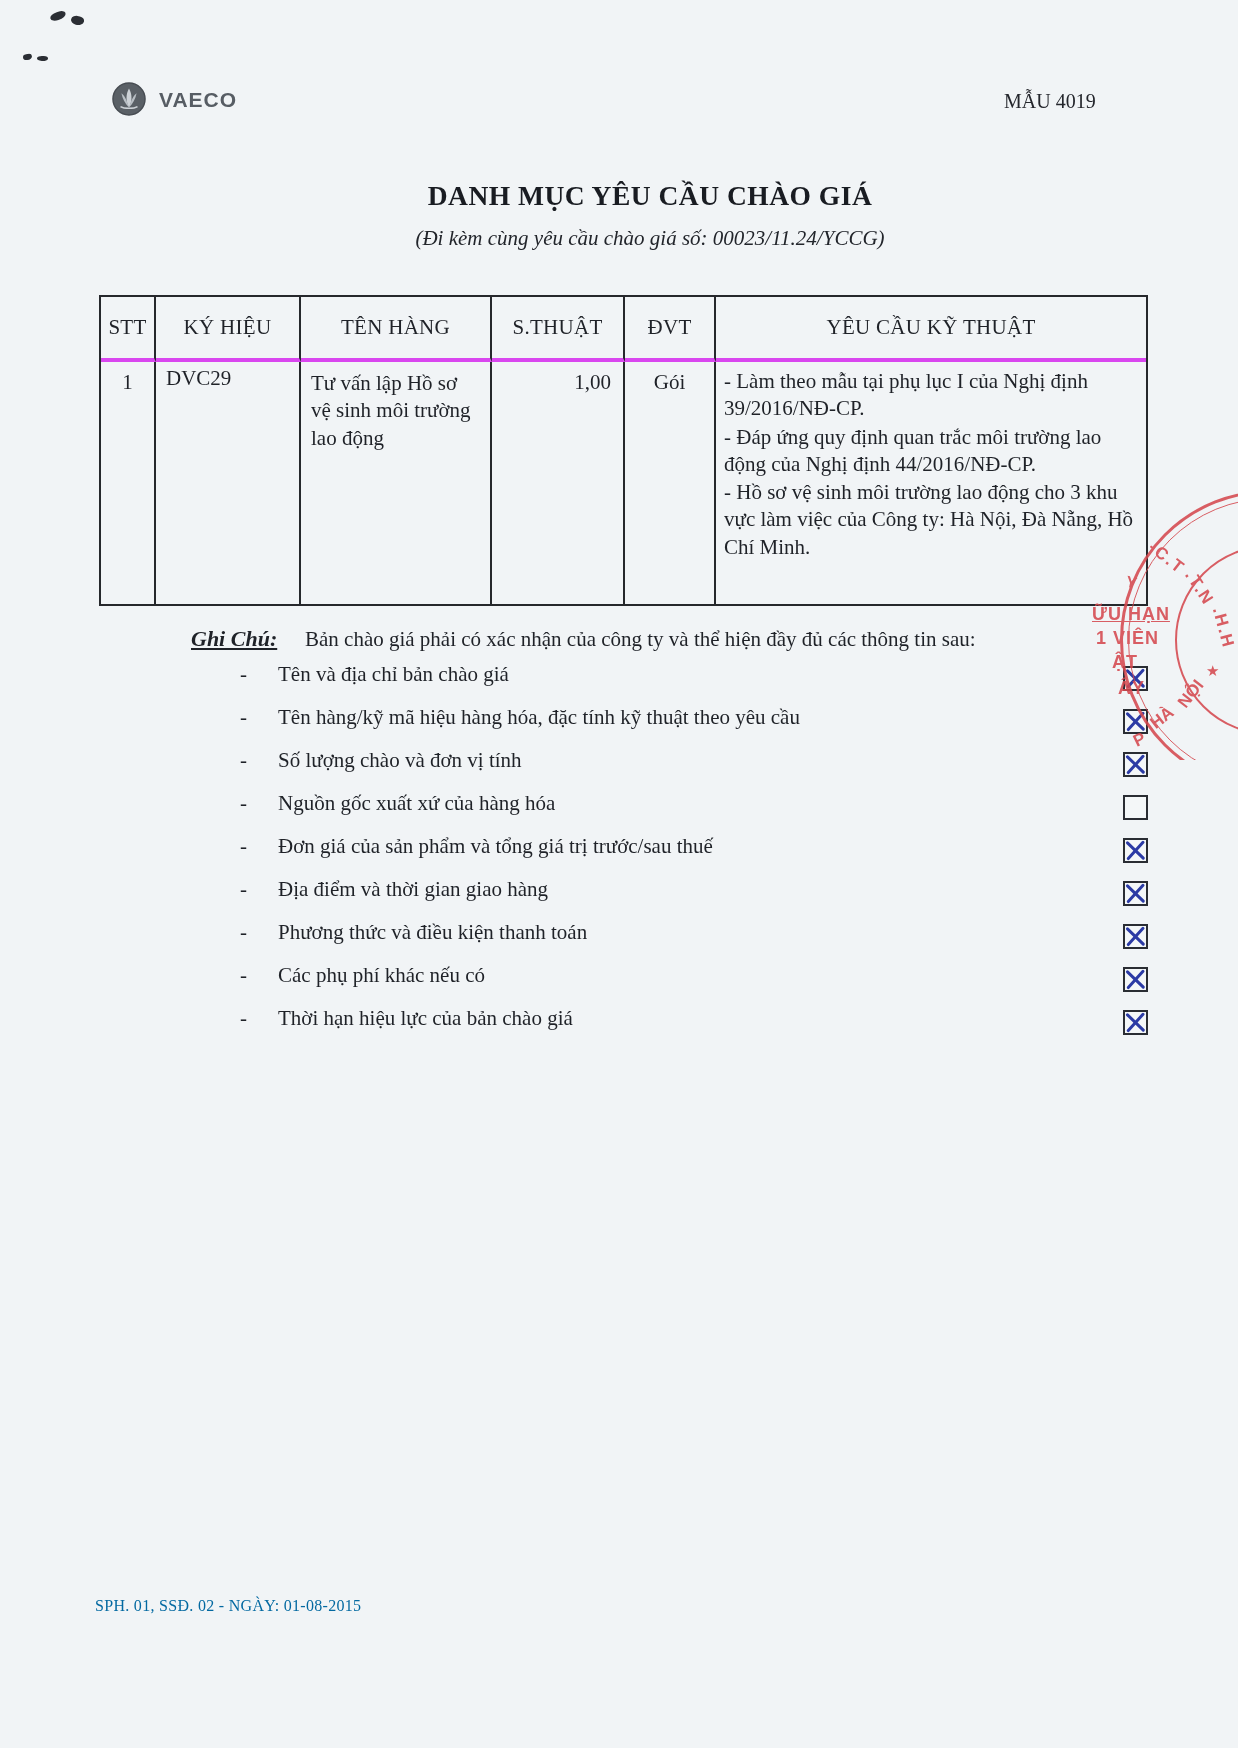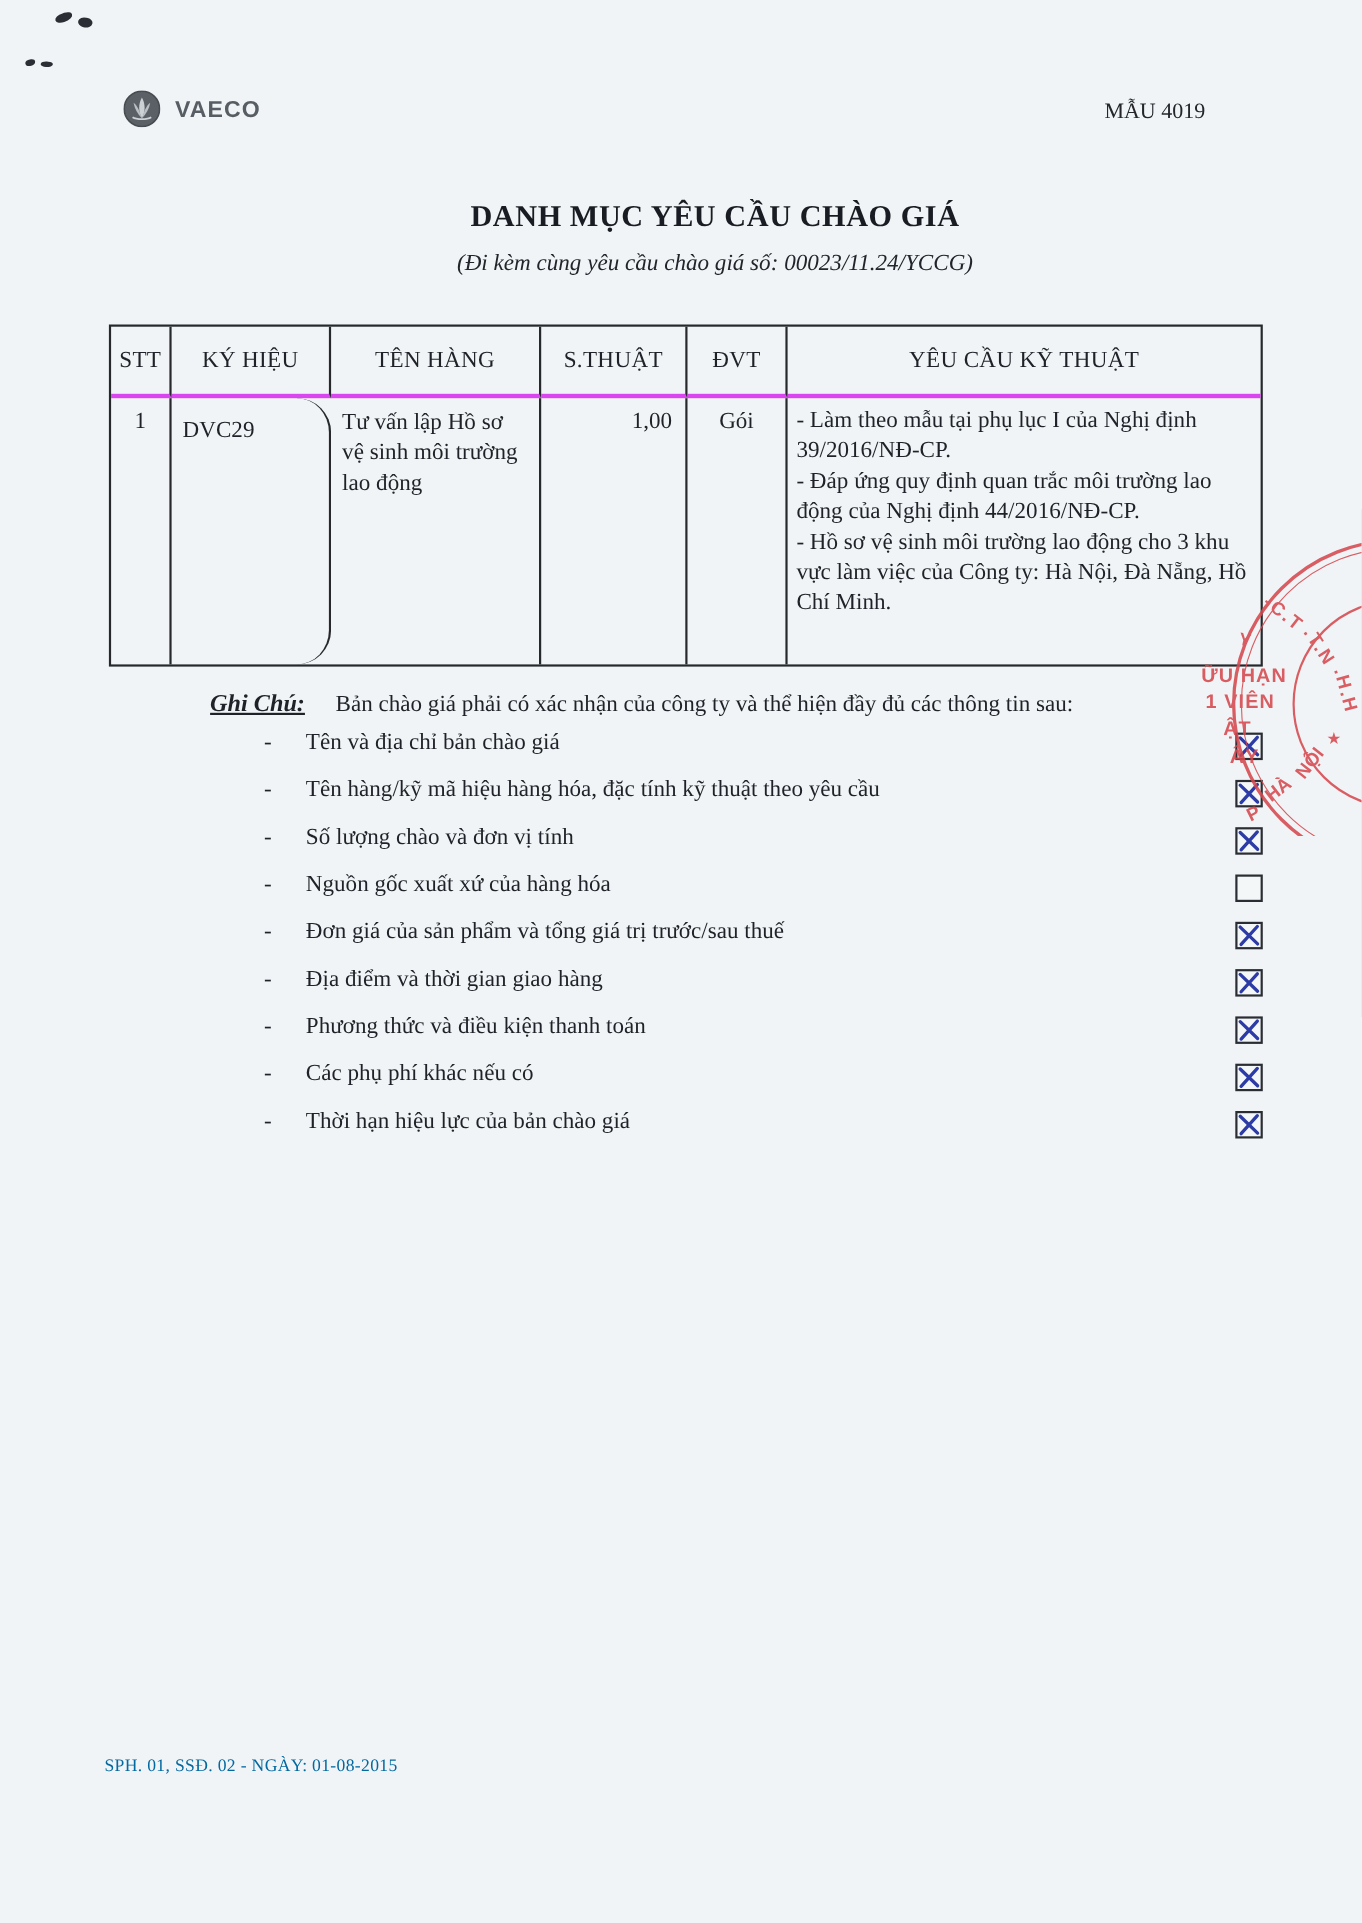--- a/index.html
+++ b/index.html
@@ -44,21 +44,21 @@
   }
   .req-table .hd{
     border-right:2px solid #26282c;border-bottom:4px solid #d946ef;
     display:flex;align-items:center;justify-content:center;
     font-size:21px;letter-spacing:0.3px;
   }
   .req-table .hd:nth-child(6){border-right:none;}
   .req-table .bd{border-right:2px solid #26282c;box-sizing:border-box;}
   .req-table .bd.last{border-right:none;}
   .c-stt{text-align:center;padding-top:8px;}
-  .c-kh{padding:16px 0 0 10px;border-radius:31px;}
+  .c-kh{padding:4px 0 0 10px;}
   .c-th{padding:8px 8px 0 10px;line-height:1.3;}
   .c-sl{text-align:right;padding:8px 12px 0 0;}
   .c-dvt{text-align:center;padding-top:8px;}
   .c-yc{padding:6px 6px 0 8px;line-height:1.3;}
   .c-yc div{margin:0 0 1px 0;}
 
   
   .notes-line{position:absolute;left:191px;top:626px;font-size:21px;}
   .notes-label{font-weight:bold;font-style:italic;text-decoration:underline;font-size:22px;}
   .notes-intro{position:absolute;left:305px;top:627px;font-size:21px;}
@@ -77,21 +77,21 @@
   .stamp{position:absolute;left:1080px;top:488px;width:158px;height:272px;overflow:hidden;
     pointer-events:none;z-index:5;opacity:0.88;color:#d5494f;
     font-family:"Liberation Sans","DejaVu Sans",sans-serif;}
   .stamp .ring{position:absolute;border-radius:50%;box-sizing:border-box;}
   .ring.r1{left:40px;top:2px;width:300px;height:300px;border:3px solid #d5494f;}
   .ring.r2{left:48px;top:10px;width:284px;height:284px;border:1.4px solid #d5494f;}
   .ring.r3{left:95px;top:57px;width:190px;height:190px;border:2.4px solid #d5494f;}
   .stamp span{position:absolute;font-weight:bold;white-space:nowrap;}
   .st-cl{font-size:18px;letter-spacing:1px;}
   .st-arc{font-size:17px;letter-spacing:2px;}
-  .cl0{left:12px;top:116px;}
+  .cl0{left:12px;top:116px;text-decoration:underline;}
   .cl1{left:16px;top:140px;}
   .cl2{left:32px;top:164px;}
   .cl3{left:38px;top:190px;}
   .frag{left:46px;top:86px;font-size:16px;transform:rotate(12deg);}
   .arc0{left:66px;top:60px;transform:rotate(38deg);}
   .arc1{left:100px;top:90px;transform:rotate(57deg);}
   .arc2{left:122px;top:130px;transform:rotate(75deg);}
   .st-star{left:126px;top:174px;font-size:15px;}
   .b0{left:96px;top:196px;transform:rotate(-52deg);font-size:17px;}
   .b1{left:70px;top:220px;transform:rotate(-38deg);font-size:17px;}

